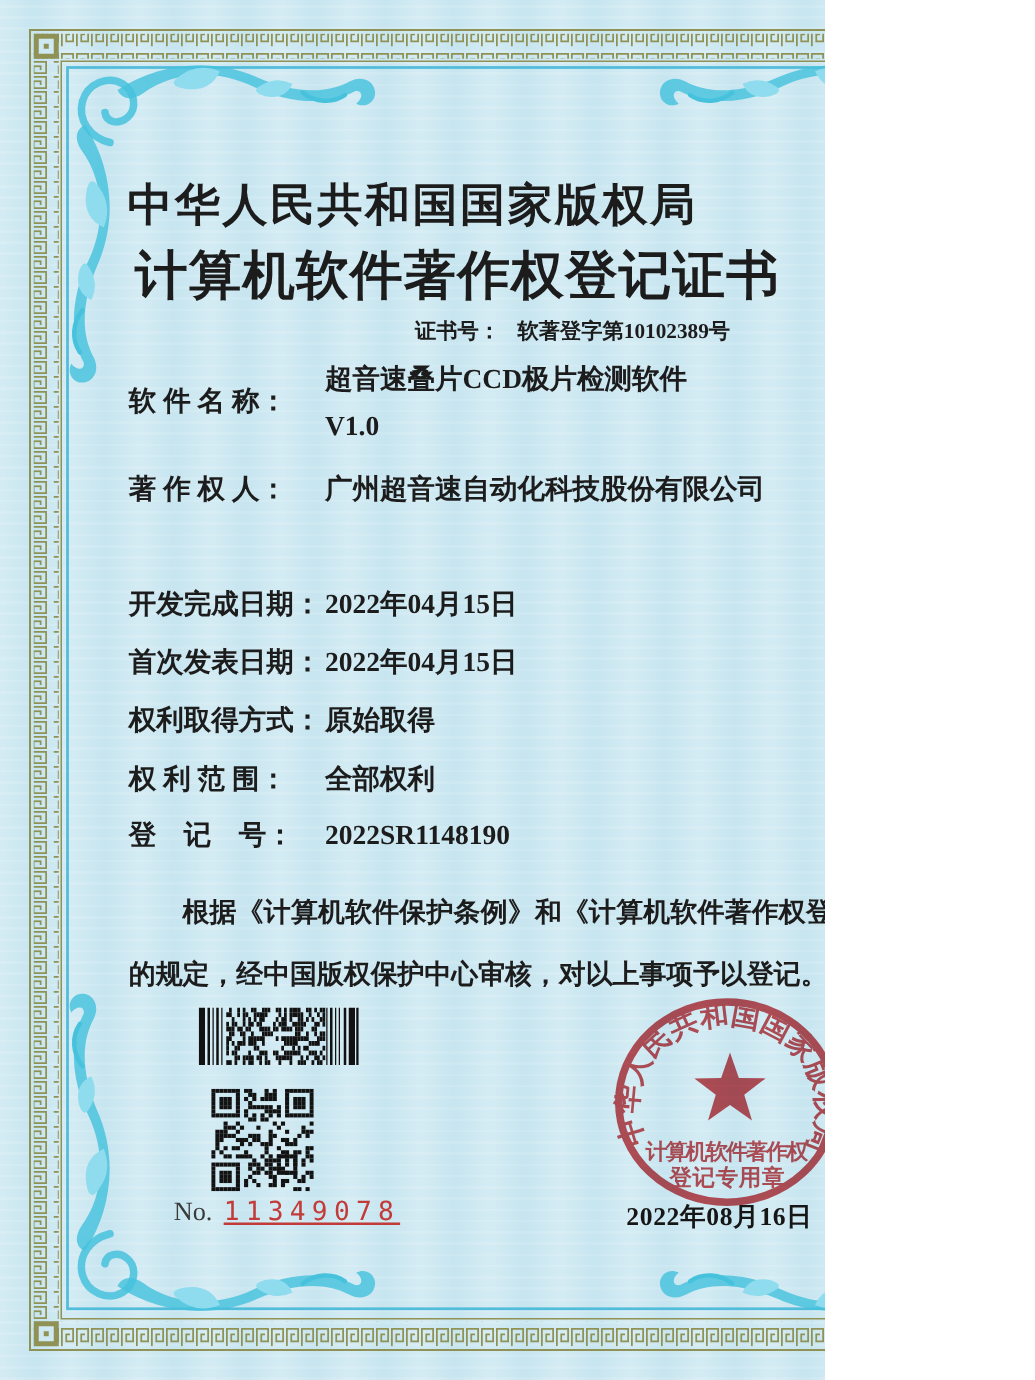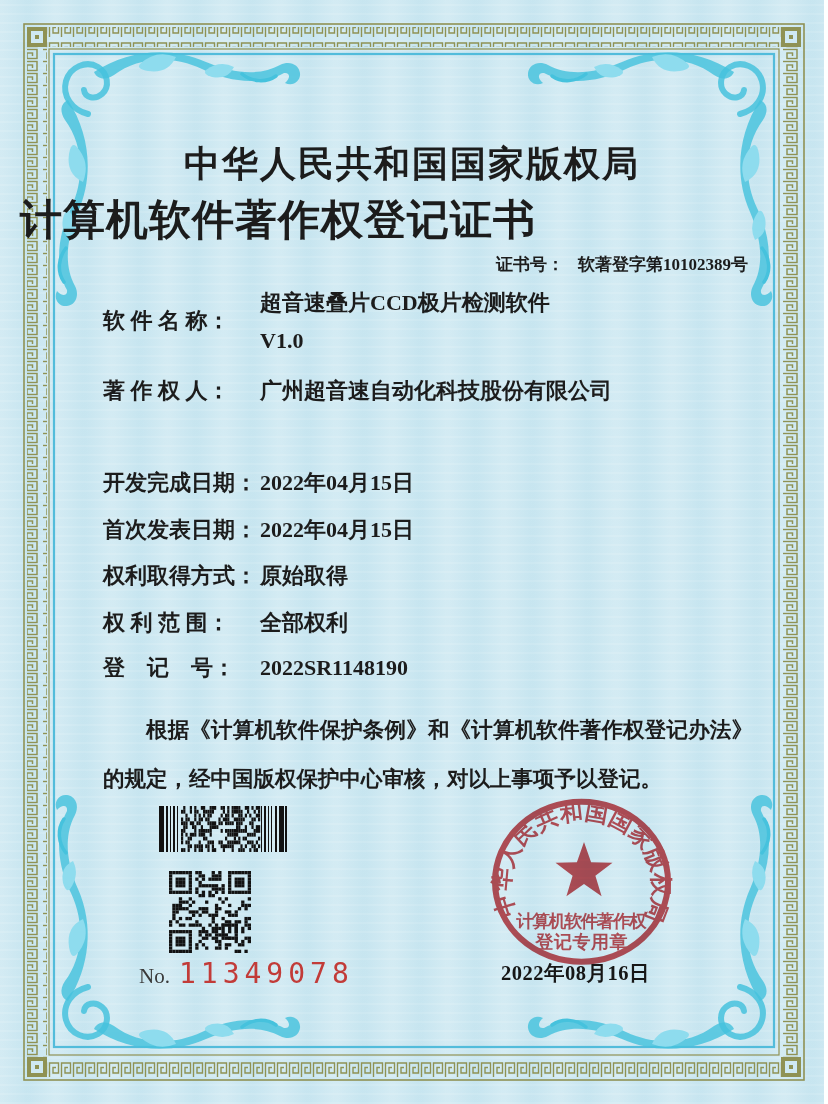--- a/index.html
+++ b/index.html
@@ -1,48 +1,48 @@
 <!DOCTYPE html>
 <html><head>
 <meta charset="utf-8">
 <style>
   html,body{margin:0;padding:0;}
   .page{
-    position:relative; width:824px; height:1104px; overflow:hidden;
+    position:relative; width:660px; height:1104px; overflow:hidden;
     font-family:"Liberation Serif","DejaVu Serif",serif;
     color:#1c1c1c;
     background:
       repeating-linear-gradient(90deg, rgba(255,255,255,.12) 0 2px, rgba(150,205,226,.10) 26px 30px, rgba(255,255,255,.12) 54px 56px),
       repeating-linear-gradient(0deg, rgba(255,255,255,.09) 0 2px, rgba(182,222,236,.08) 2px 9px),
       #cfe9f2;
   }
   .deco{position:absolute; left:0; top:0; z-index:0; pointer-events:none;}
   .content{position:absolute; left:0; top:0; width:100%; height:100%; z-index:1;}
 
   .h1{position:absolute; left:0; top:140px; width:100%; text-align:center;
       font-size:36px; font-weight:bold; letter-spacing:2px; white-space:nowrap;}
-  .h2{position:absolute; left:0; top:192px; width:100%; text-align:left;
+  .h2{position:absolute; left:16px; top:192px; width:100%; text-align:center;
       font-size:42px; font-weight:bold; letter-spacing:1px; white-space:nowrap;padding-left:20px;}
   .certno{position:absolute; top:253px; right:76px; font-size:17px; font-weight:bold; white-space:nowrap;}
   .certno .lbl{margin-right:14px;}
 
   .row{position:absolute; left:103px; display:flex; font-size:22px; font-weight:bold; white-space:nowrap;align-items:center;}
   .row .lbl{width:157px; flex:0 0 157px;}
   .row .val{}
   .val2{display:block; margin-top:10px;}
 
   .statement{position:absolute; left:103px; top:706px; width:650px;
       font-size:21.5px; font-weight:bold; line-height:49px; text-indent:43px; text-align:justify;}
 
   .barcode{position:absolute; left:159px; top:806px;}
   .qr{position:absolute; left:169px; top:871px;}
 
   .serial{position:absolute; left:139px; top:957px; font-size:21px; color:#3a3a3a; white-space:nowrap;}
-  .serial .num{font-family:"DejaVu Sans Mono",monospace; color:#c23b38; font-size:28px;
-      letter-spacing:5px; margin-left:9px;}
+  .serial .num{font-family:"DejaVu Sans Mono",monospace; color:#c23b38; font-size:21px;
+      letter-spacing:5px; margin-left:9px;text-decoration:underline;}
 
   .issue-date{position:absolute; left:501px; top:959px; font-size:20.5px; font-weight:bold;
       letter-spacing:.5px; color:#161616; white-space:nowrap;}
 
   .seal{position:absolute; left:471px; top:782px; z-index:2; pointer-events:none;
       mix-blend-mode:multiply; opacity:.92;}
 </style>
 </head>
 <body>
 

